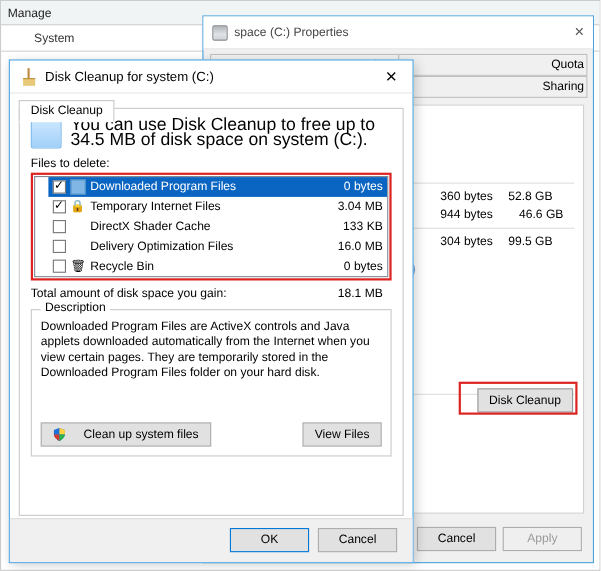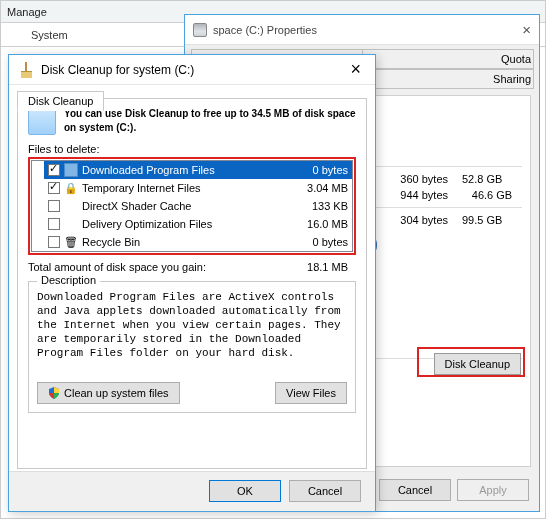--- a/index.html
+++ b/index.html
@@ -78,44 +78,44 @@
     background:#e7c978;border-top:1px solid #b89237;}
   .dc-title .ttl{font-size:12px;color:#000;}
   .dc-title .close{margin-left:auto;font-size:18px;font-weight:200;cursor:pointer;padding:0 4px;}
   .dc-tabrow{padding:6px 8px 0;}
   .dc-tab{display:inline-block;border:1px solid #c9c9c9;border-bottom:1px solid #fff;
     background:#fff;padding:3px 10px;position:relative;z-index:2;}
   .dc-content{ position:absolute; left:8px; right:8px; top:44px; bottom:42px;
     border:1px solid #c9c9c9; background:#fff; padding:8px 10px; margin-top:-1px;}
   .intro{display:flex;gap:8px;margin-bottom:8px;}
   .drv-icon{width:28px;height:28px;background:linear-gradient(#cfe8ff,#a0d0f8);border:1px solid #7ab6e8;border-radius:2px;flex:none;}
-  .intro-txt{font-size:10px;line-height:14px;font-weight:bold;}
+  .intro-txt{font-size:16px;line-height:14px;}
   .lbl{font-size:11px;margin:6px 0 2px;}
   .filelist-hl{border:2px solid #d22;padding:1px;}
   .filelist{border:1px solid #828790;background:#fff;height:92px;overflow:hidden;}
   .frow{display:flex;align-items:center;height:18px;padding:0 4px;position:relative;margin-left:12px;}
   .frow.selected{background:#0a64c2;color:#fff;}
   .chk{width:12px;height:12px;border:1px solid #767676;background:#fff;margin-right:4px;flex:none;position:relative;}
   .chk.checked:after{content:"✓";position:absolute;left:0;top:-3px;font-size:11px;color:#000;}
   .frow.selected .chk.checked:after{color:#000;}
   .fi{width:14px;height:14px;margin-right:4px;flex:none;display:inline-block;}
   .fi.folder{background:#7fb6e6;border:1px solid #4d8cc6;}
   .fi.lock{}
   .fi.lock:before{content:"🔒";font-size:11px;line-height:14px;}
   .fi.bin:before{content:"🗑";font-size:11px;line-height:14px;}
   .fname{flex:1;white-space:nowrap;overflow:hidden;}
   .fsize{width:60px;text-align:right;}
   .totalrow{display:flex;margin:6px 0;}
   .totalrow .v{margin-left:auto;padding-right:8px;}
   .group{border:1px solid #c9c9c9;padding:8px;position:relative;margin-top:8px;}
   .group .legend{position:absolute;top:-8px;left:8px;background:#fff;padding:0 4px;font-size:11px;}
-  .desc-txt{font-size:11px;line-height:14px;font-family:Liberation Mono, monospace;}
+  .desc-txt{font-size:11px;line-height:14px;}
   .btnrow{display:flex;gap:8px;margin-top:22px;}
   .btn{border:1px solid #adadad;background:#e1e1e1;padding:4px 10px;font-size:11px;
-    cursor:pointer;display:inline-flex;align-items:flex-start;gap:4px;}
+    cursor:pointer;display:inline-flex;align-items:flex-start;gap:16px;margin-top:16px;}
   .btnrow .spacer{flex:1;}
   .shield{width:12px;height:12px;display:inline-block;}
   .shield svg{width:12px;height:12px;}
   .dc-footer{position:absolute;left:0;right:0;bottom:0;height:40px;background:#f0f0f0;
     border-top:1px solid #ddd;display:flex;justify-content:flex-end;gap:8px;padding:8px 14px;}
   .dc-footer .winbtn.ok{border:1px solid #0078d7;background:#e1e1e1;}
 </style>
 </head>
 <body>
 

